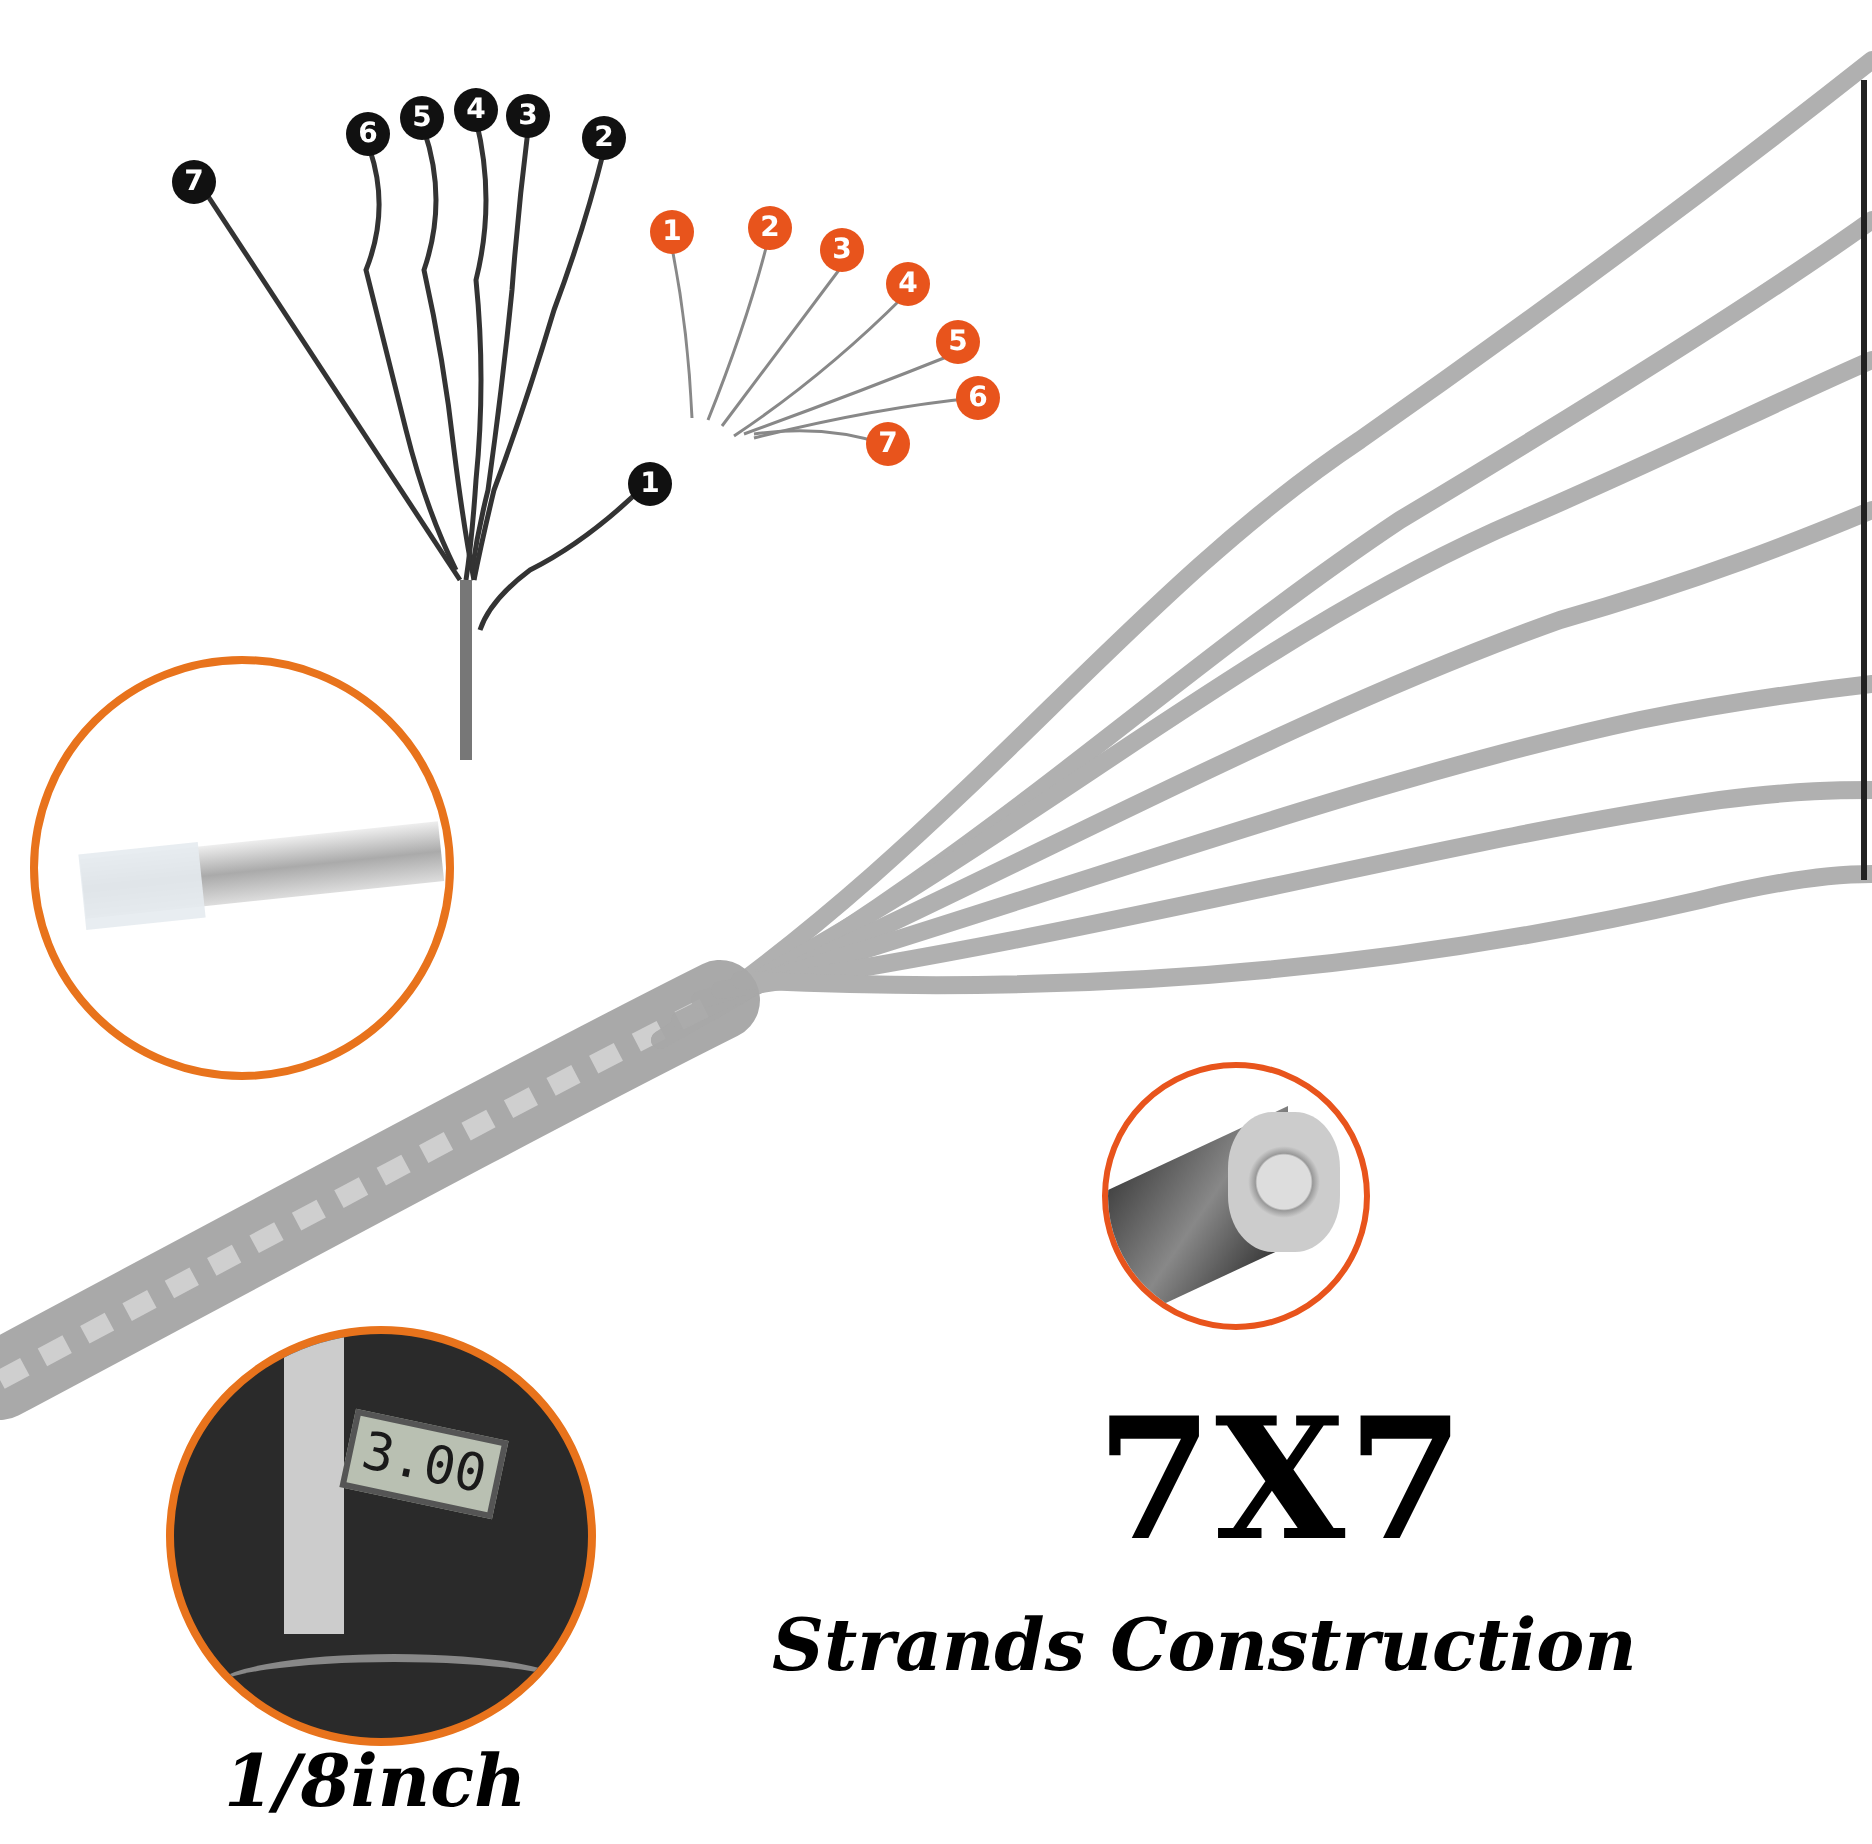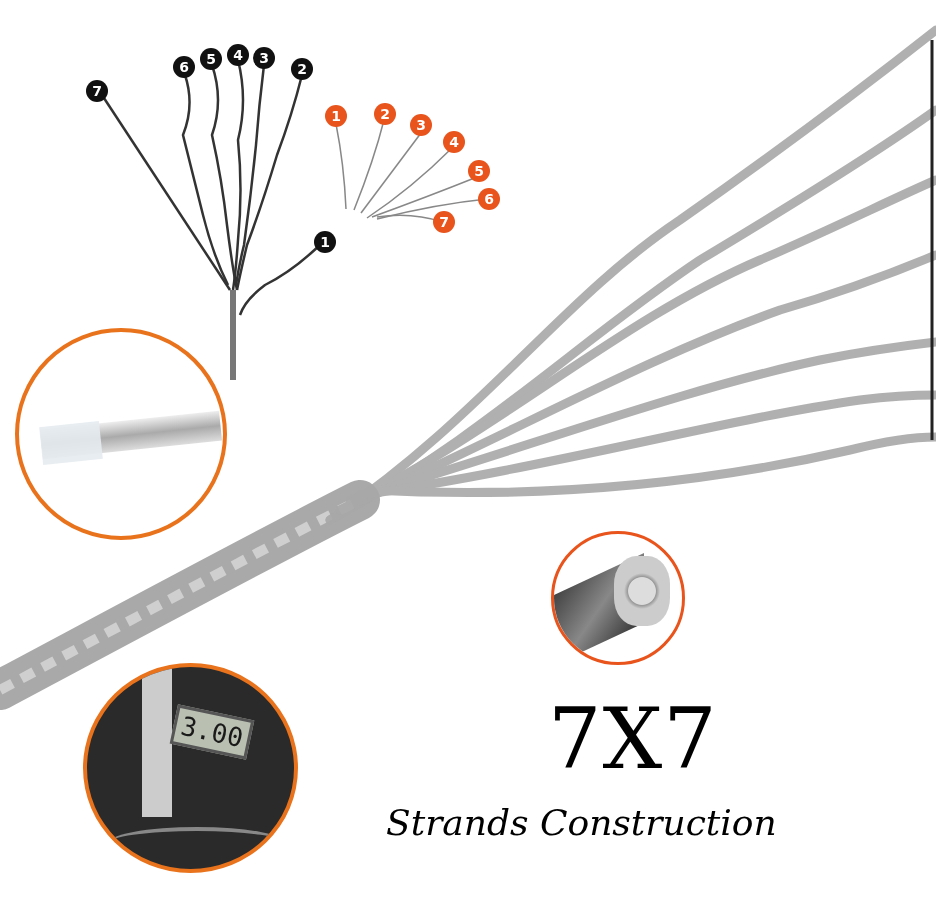--- a/index.html
+++ b/index.html
@@ -1,18 +1,18 @@
 <!DOCTYPE html>
 <html><head>
 <meta charset="utf-8">
 <style>
 html,body{margin:0;padding:0;background:#fff;}
 #root{position:relative;width:936px;height:922px;overflow:hidden;background:#fff;font-family:"Liberation Serif",serif;}
 svg{position:absolute;left:0;top:0;}
-.lbl{position:absolute;font-family:"DejaVu Serif","Liberation Serif",serif;font-weight:normal;font-style:italic;color:#000;white-space:nowrap;}
+.lbl{position:absolute;font-family:"DejaVu Serif","Liberation Serif",serif;font-weight:bold;font-style:italic;color:#000;white-space:nowrap;}
 #title-7x7{left:548px;top:690px;font-size:84px;font-style:normal;letter-spacing:1px;}
 #title-strands{left:386px;top:802px;font-size:36px;}
 #title-size{left:112px;top:870px;font-size:36px;}
 .badge{position:absolute;width:22px;height:22px;border-radius:50%;color:#fff;font-family:"DejaVu Sans",sans-serif;font-weight:bold;font-size:14px;line-height:22px;text-align:center;}
 .badge.black{background:#111;}
 .badge.orange{background:#e8541c;}
 .circle{position:absolute;border-radius:50%;border:4px solid #e8731c;box-sizing:border-box;overflow:hidden;}
 #lcd{position:absolute;left:86px;top:45px;width:72px;height:34px;background:#b9c0b2;border:3px solid #555;transform:rotate(12deg);font-family:"DejaVu Sans Mono",monospace;font-size:26px;line-height:34px;text-align:center;color:#1a1a1a;}
 </style>
 </head>
@@ -90,13 +90,14 @@
 </div>
 
 <div class="circle" style="left:83px;top:663px;width:215px;height:210px;background:#2a2a2a">
   <div style="position:absolute;left:55px;top:0;width:30px;height:150px;background:#ccc"></div>
   <div id="lcd">3.00</div>
   <div style="position:absolute;left:20px;top:160px;width:180px;height:30px;border-top:4px solid #888;border-radius:50%"></div>
 </div>
 
 <div class="lbl" id="title-7x7">7X7</div>
 <div class="lbl" id="title-strands">Strands Construction</div>
+<div class="lbl" id="title-size">1/8inch</div>
 </div>
 
 </body></html>

